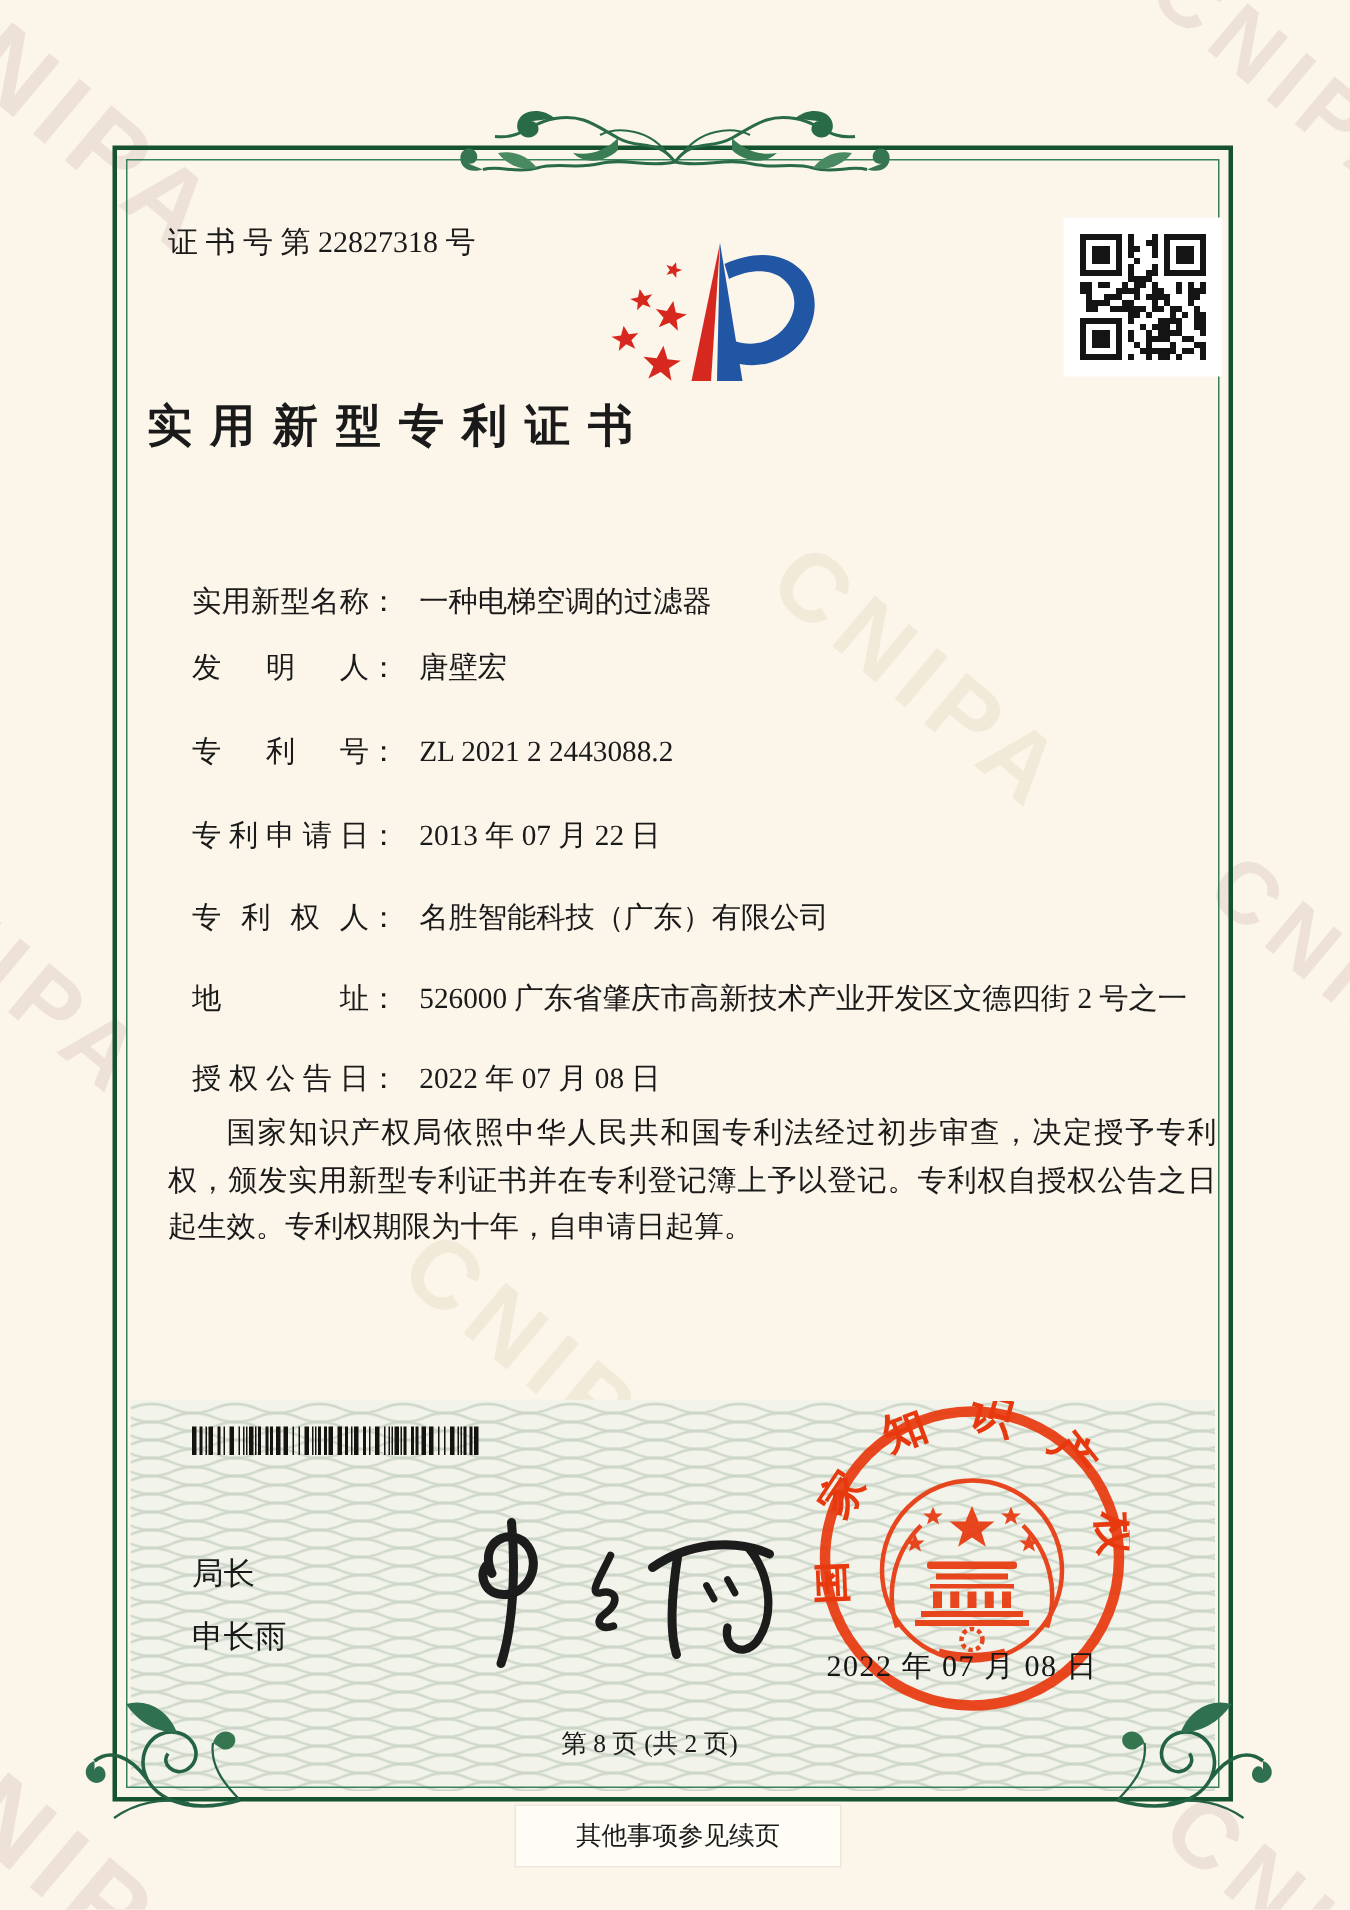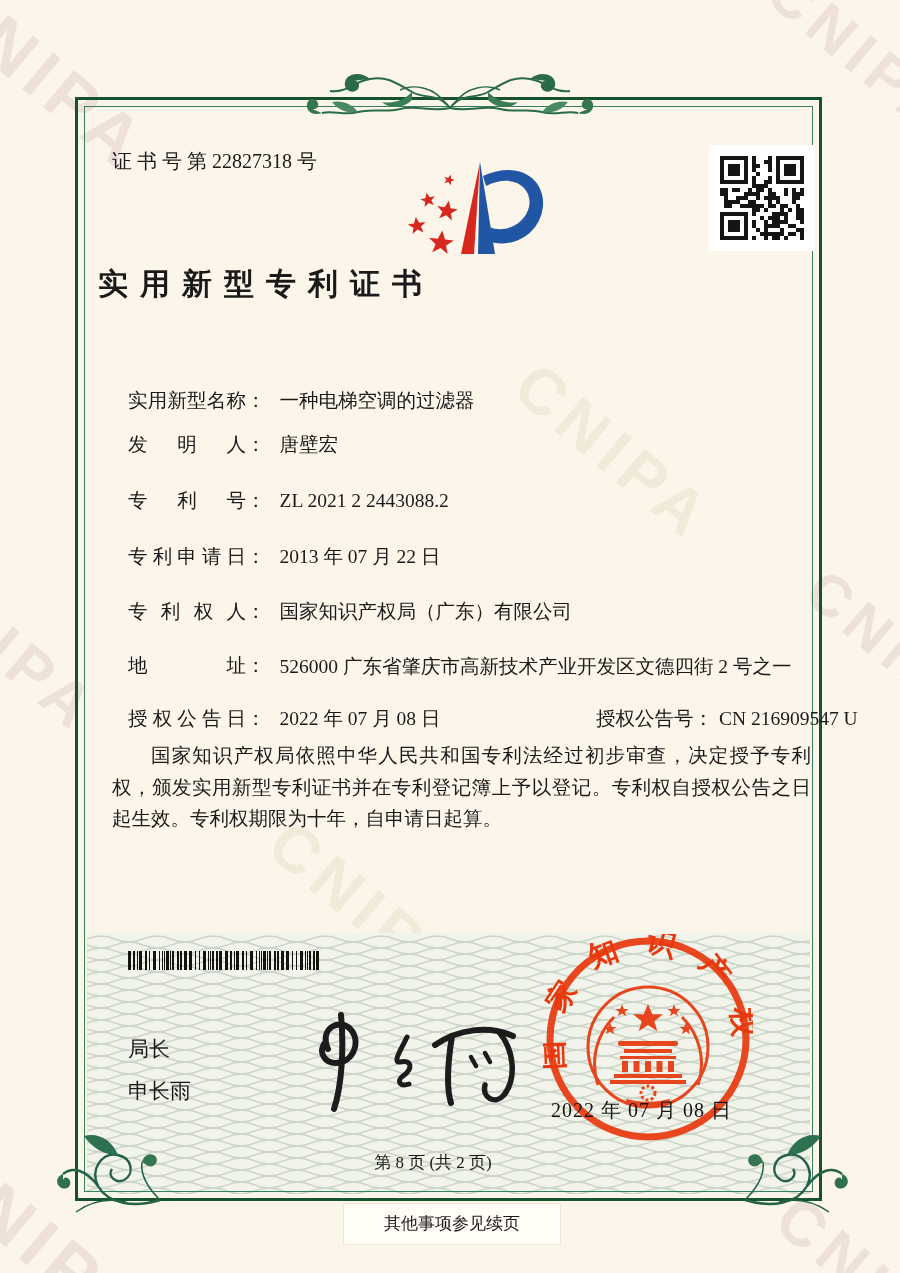--- a/index.html
+++ b/index.html
@@ -297,28 +297,27 @@
 <div class="frow" style="top:431px;">
   <span class="flabel">发明人</span><span>：</span><span class="fvalue">唐壁宏</span>
 </div>
 <div class="frow" style="top:487px;">
   <span class="flabel">专利号</span><span>：</span><span class="fvalue">ZL 2021 2 2443088.2</span>
 </div>
 <div class="frow" style="top:543px;">
   <span class="flabel">专利申请日</span><span>：</span><span class="fvalue">2013 年 07 月 22 日</span>
 </div>
 <div class="frow" style="top:598px;">
-  <span class="flabel">专利权人</span><span>：</span><span class="fvalue">国家知识产权局（广东）有限公司</span>
+  <span class="flabel">专利权人</span><span>：</span><span class="fvalue">名胜智能科技（广东）有限公司</span>
 </div>
 <div class="frow" style="top:652px;">
   <span class="flabel">地址</span><span>：</span><span class="fvalue wrap">526000 广东省肇庆市高新技术产业开发区文德四街 2 号之一</span>
 </div>
 <div class="frow" style="top:705px;">
   <span class="flabel">授权公告日</span><span>：</span><span class="fvalue">2022 年 07 月 08 日</span>
-  <span class="grant2"><span>授权公告号</span><span>：</span><span class="fvalue" style="margin-left:6px;">CN 216909547 U</span></span>
 </div>
 
 <div class="abs legal content">
   <p>国家知识产权局依照中华人民共和国专利法经过初步审查，决定授予专利权，颁发实用新型专利证书并在专利登记簿上予以登记。专利权自授权公告之日起生效。专利权期限为十年，自申请日起算。</p>
 </div>
 
 <div class="abs barcode content"><i style="width: 3px; margin-right: 2px;"></i><i style="width: 2px; margin-right: 2px;"></i><i style="width: 1px; margin-right: 1px;"></i><i style="width: 3px; margin-right: 3px;"></i><i style="width: 2px; margin-right: 2px;"></i><i style="width: 1px; margin-right: 3px;"></i><i style="width: 3px; margin-right: 3px;"></i><i style="width: 1px; margin-right: 2px;"></i><i style="width: 1px; margin-right: 1px;"></i><i style="width: 1px; margin-right: 1px;"></i><i style="width: 3px; margin-right: 1px;"></i><i style="width: 1px; margin-right: 1px;"></i><i style="width: 2px; margin-right: 3px;"></i><i style="width: 2px; margin-right: 1px;"></i><i style="width: 2px; margin-right: 2px;"></i><i style="width: 3px; margin-right: 2px;"></i><i style="width: 3px; margin-right: 3px;"></i><i style="width: 1px; margin-right: 3px;"></i><i style="width: 1px; margin-right: 3px;"></i><i style="width: 3px; margin-right: 2px;"></i><i style="width: 1px; margin-right: 1px;"></i><i style="width: 1px; margin-right: 1px;"></i><i style="width: 2px; margin-right: 2px;"></i><i style="width: 2px; margin-right: 1px;"></i><i style="width: 3px; margin-right: 3px;"></i><i style="width: 3px; margin-right: 2px;"></i><i style="width: 2px; margin-right: 2px;"></i><i style="width: 1px; margin-right: 1px;"></i><i style="width: 3px; margin-right: 3px;"></i><i style="width: 2px; margin-right: 2px;"></i><i style="width: 1px; margin-right: 3px;"></i><i style="width: 3px; margin-right: 3px;"></i><i style="width: 1px; margin-right: 2px;"></i><i style="width: 1px; margin-right: 1px;"></i><i style="width: 1px; margin-right: 1px;"></i><i style="width: 3px; margin-right: 1px;"></i><i style="width: 1px; margin-right: 1px;"></i><i style="width: 2px; margin-right: 3px;"></i><i style="width: 2px; margin-right: 1px;"></i><i style="width: 2px; margin-right: 2px;"></i><i style="width: 3px; margin-right: 2px;"></i><i style="width: 3px; margin-right: 3px;"></i><i style="width: 1px; margin-right: 3px;"></i><i style="width: 1px; margin-right: 3px;"></i><i style="width: 3px; margin-right: 2px;"></i><i style="width: 1px; margin-right: 1px;"></i><i style="width: 1px; margin-right: 1px;"></i><i style="width: 2px; margin-right: 2px;"></i><i style="width: 2px; margin-right: 1px;"></i><i style="width: 3px; margin-right: 3px;"></i></div>
 
 <div class="abs signer content">
   <div>局长</div>

